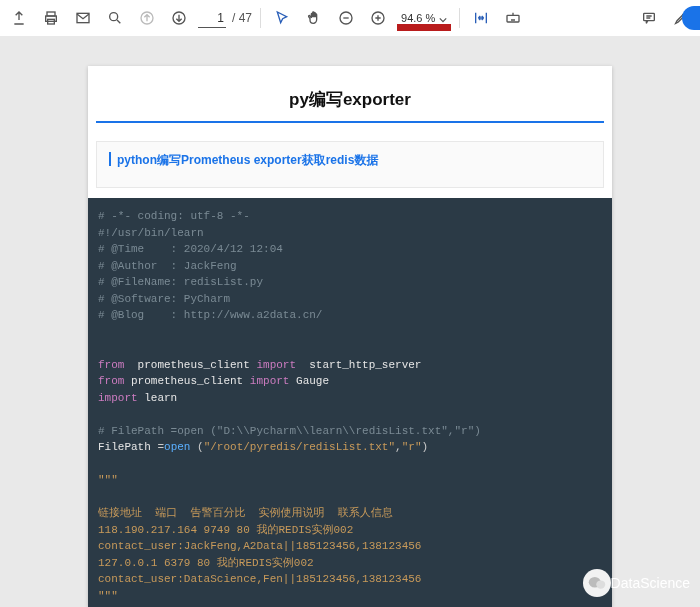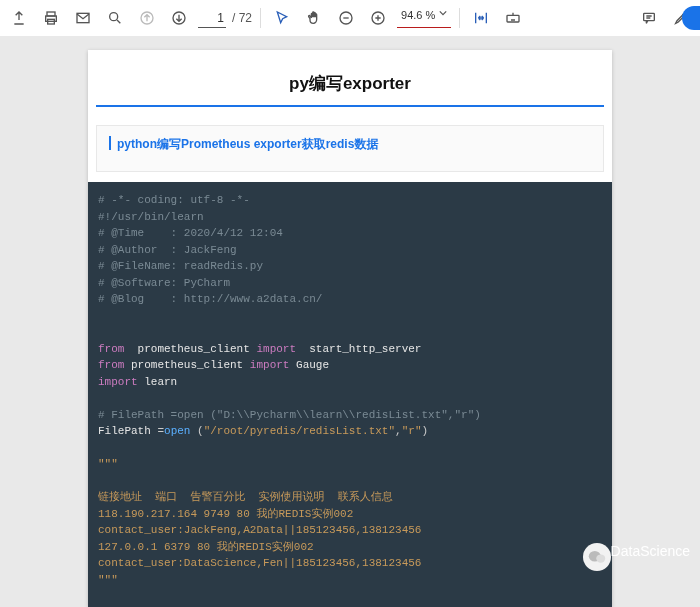--- a/index.html
+++ b/index.html
@@ -5,45 +5,45 @@
   html,body{margin:0;padding:0;font-family:"Segoe UI",Arial,sans-serif;background:#fff;overflow:hidden}
   .wrap{width:700px;height:607px;position:relative;background:#fff}
   
   .toolbar{height:36px;background:#fff;border-bottom:1px solid #e5e5e5;display:flex;align-items:center;padding:0 6px;gap:6px;font-size:12px;color:#555}
   .tbtn{width:26px;height:26px;display:flex;align-items:center;justify-content:center;color:#555;border-radius:3px}
   .tbtn svg{width:16px;height:16px;stroke:#555;fill:none;stroke-width:2}
   .tbtn.dis svg{stroke:#bbb}
   .page-input{width:24px;height:18px;border:none;border-bottom:1px solid #555;text-align:right;font-size:12px;color:#333;padding:0 2px;background:transparent}
   .page-total{color:#555}
   .sep{width:1px;height:20px;background:#ddd;margin:0 2px}
-  .zoom-box{display:flex;align-items:flex-start;border-bottom:1px solid #b91c1c;padding:0 4px;height:18px;gap:4px}
+  .zoom-box{display:flex;align-items:flex-end;border-bottom:7px solid #b91c1c;padding:0 4px;height:18px;gap:4px}
   .zoom-val{font-size:11px;color:#333}
   .blue svg{stroke:#2a5fb8}
   .edge-btn{position:absolute;right:-2px;top:6px;width:20px;height:24px;background:#1a73e8;border-radius:12px 0 0 12px}
   
-  .stage{position:absolute;top:36px;left:0;right:0;bottom:0;background:#e9e9e9;display:flex;justify-content:center;padding-top:14px}
+  .stage{position:absolute;top:36px;left:0;right:0;bottom:0;background:#e9e9e9;display:flex;justify-content:center;padding-top:30px}
   .page{width:524px;background:#fff;box-shadow:0 1px 4px rgba(0,0,0,.2)}
   .title{text-align:center;font-weight:700;font-size:17px;color:#111;padding:22px 0 10px}
   .title-underline{height:2px;background:#1a73e8;margin:0 8px}
   .note{margin:18px 8px 0;border:1px solid #e8e8e8;background:#fafafa;padding:10px 12px 12px;font-size:11px;color:#333}
   .note-head{display:flex;align-items:flex-start;gap:6px;margin-bottom:6px}
   .note-bar{width:2px;height:14px;background:#1a73e8}
   .note-title{color:#1a73e8;font-weight:700;font-size:12px}
   .note-body{color:#444}
   .note-body .code{font-family:Consolas,monospace;color:#c0504d}
   
   .code-block{margin:10px 0 0;background:#2b3a46;color:#ccc;font-family:Consolas,"Courier New",monospace;font-size:11px;line-height:1.5;padding:10px 10px 40px;white-space:pre;overflow:hidden}
   .cmt{color:#7a8a94}
   .kw{color:#cc7cc0}
   .id{color:#e6e6e6}
   .fn{color:#5bb0ff}
   .str{color:#c89a5a}
   .punc{color:#ccc}
   
-  .wm{position:absolute;right:10px;bottom:36px;display:flex;color:#fff;font-size:14px}
+  .wm{position:absolute;right:10px;bottom:10px;display:flex;align-items:center;color:#fff;font-size:14px}
   .wm-circle{width:28px;height:28px;border-radius:50%;background:#f2f2f2;display:flex;align-items:center;justify-content:center;color:#666;font-size:14px}
 </style>
 </head>
 <body>
 <div class="wrap">
 
 <div class="toolbar">
   <div class="tbtn">
         <svg viewBox="0 0 24 24">
           <path d="M12 3v12M7 8l5-5 5 5M5 21h14"></path>
@@ -74,21 +74,21 @@
           <path d="M12 17V7M8 11l4-4 4 4"></path>
         </svg>
       </div>
   <div class="tbtn">
         <svg viewBox="0 0 24 24">
           <circle cx="12" cy="12" r="9"></circle>
           <path d="M12 7v10M8 13l4 4 4-4"></path>
         </svg>
       </div>
   <input class="page-input" value="1" style="">
-  <span class="page-total">/ 72</span>
+  <span class="page-total">/ 47</span>
   <div class="sep"></div>
   <div class="tbtn blue">
         <svg viewBox="0 0 24 24" fill="#2a5fb8" stroke="none">
           <path d="M5 3l5 16 3-6 6-3z"></path>
         </svg>
       </div>
   <div class="tbtn">
         <svg viewBox="0 0 24 24">
           <path d="M8 12V6a1 1 0 012 0v5M10 11V4a1 1 0 012 0v7M12 11V5a1 1 0 012 0v6M14 11V7a1 1 0 012 0v7c0 3-2 6-5 6s-5-2-5-5v-2l-2-3a1 1 0 012-1l2 3"></path>
         </svg>
@@ -147,21 +147,21 @@
       <div class="note-head">
         <div class="note-bar"></div>
         <div class="note-title">python编写Prometheus exporter获取redis数据</div>
       </div>
     </div>
 
     <div class="code-block" id="code-block"><span class="cmt"># -*- coding: utf-8 -*-</span>
 <span class="cmt">#!/usr/bin/learn</span>
 <span class="cmt"># @Time    : 2020/4/12 12:04</span>
 <span class="cmt"># @Author  : JackFeng</span>
-<span class="cmt"># @FileName: readRedis.py</span>
+<span class="cmt"># @FileName: redisList.py</span>
 <span class="cmt"># @Software: PyCharm</span>
 <span class="cmt"># @Blog    : http://www.a2data.cn/</span>
 
 
 <span class="kw">from</span><span class="id">  prometheus_client </span><span class="kw">import</span><span class="id">  start_http_server</span>
 <span class="kw">from</span><span class="id"> prometheus_client </span><span class="kw">import</span><span class="id"> Gauge</span>
 <span class="kw">import</span><span class="id"> learn</span>
 
 <span class="cmt"># FilePath =open ("D:\\Pycharm\\learn\\redisList.txt","r")</span>
 <span class="id">FilePath </span><span class="punc">=</span><span class="fn">open</span><span class="punc"> (</span><span class="str">"/root/pyredis/redisList.txt"</span><span class="punc">,</span><span class="str">"r"</span><span class="punc">)</span>

